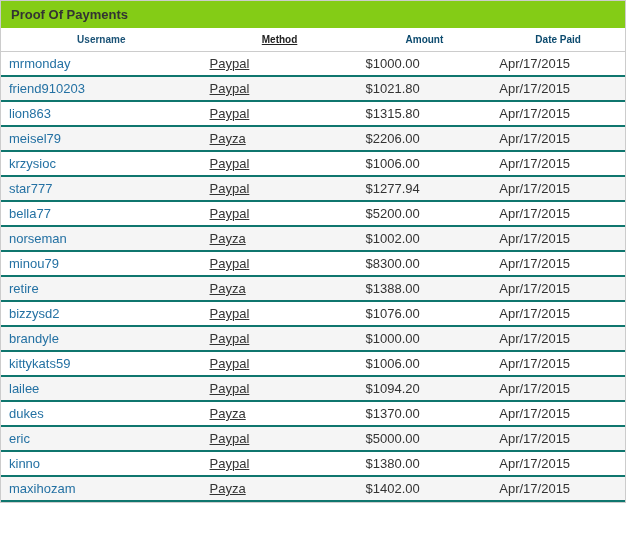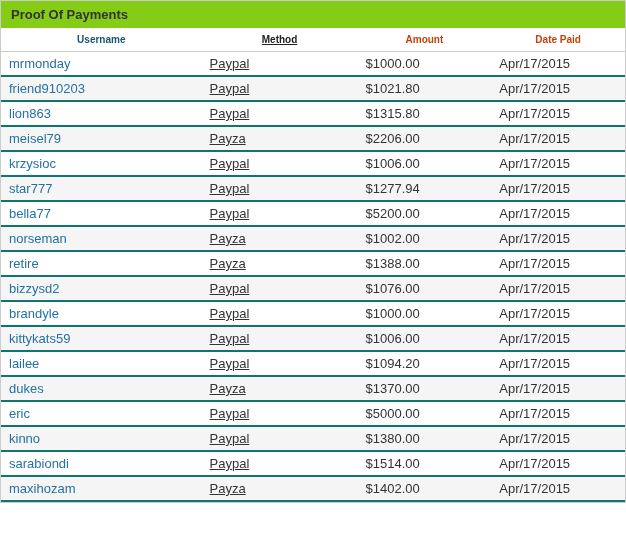--- a/index.html
+++ b/index.html
@@ -32,21 +32,21 @@
     thead th {
       padding: 6px 8px;
       text-align: center;
       font-weight: bold;
       border-bottom: 1px solid #ccc;
       color: #222;
       font-size: 10px;
     }
     thead th.amount-col,
     thead th.date-col {
-      color: #c2410c;
+      color: #0c4a6e;
     }
     tbody tr {
       border-bottom: 2px solid #0f766e;
     }
     tbody tr:nth-child(even) {
       background: #f5f5f5;
     }
     tbody td {
       padding: 4px 8px;
       font-size: 13px;
@@ -127,20 +127,26 @@
           <td class="amount-col">$5200.00</td>
           <td class="date-col">Apr/17/2015</td>
         </tr>
         <tr>
           <td class="username-col"><a href="#">norseman</a></td>
           <td class="method-col">Payza</td>
           <td class="amount-col">$1002.00</td>
           <td class="date-col">Apr/17/2015</td>
         </tr>
         <tr>
+          <td class="username-col"><a href="#">minou79</a></td>
+          <td class="method-col">Paypal</td>
+          <td class="amount-col">$8300.00</td>
+          <td class="date-col">Apr/17/2015</td>
+        </tr>
+        <tr>
           <td class="username-col"><a href="#">retire</a></td>
           <td class="method-col">Payza</td>
           <td class="amount-col">$1388.00</td>
           <td class="date-col">Apr/17/2015</td>
         </tr>
         <tr>
           <td class="username-col"><a href="#">bizzysd2</a></td>
           <td class="method-col">Paypal</td>
           <td class="amount-col">$1076.00</td>
           <td class="date-col">Apr/17/2015</td>
@@ -172,26 +178,20 @@
         <tr>
           <td class="username-col"><a href="#">eric</a></td>
           <td class="method-col">Paypal</td>
           <td class="amount-col">$5000.00</td>
           <td class="date-col">Apr/17/2015</td>
         </tr>
         <tr>
           <td class="username-col"><a href="#">kinno</a></td>
           <td class="method-col">Paypal</td>
           <td class="amount-col">$1380.00</td>
-          <td class="date-col">Apr/17/2015</td>
-        </tr>
-        <tr>
-          <td class="username-col"><a href="#">sarabiondi</a></td>
-          <td class="method-col">Paypal</td>
-          <td class="amount-col">$1514.00</td>
           <td class="date-col">Apr/17/2015</td>
         </tr>
         <tr>
           <td class="username-col"><a href="#">maxihozam</a></td>
           <td class="method-col">Payza</td>
           <td class="amount-col">$1402.00</td>
           <td class="date-col">Apr/17/2015</td>
         </tr>
       </tbody>
   </table>

